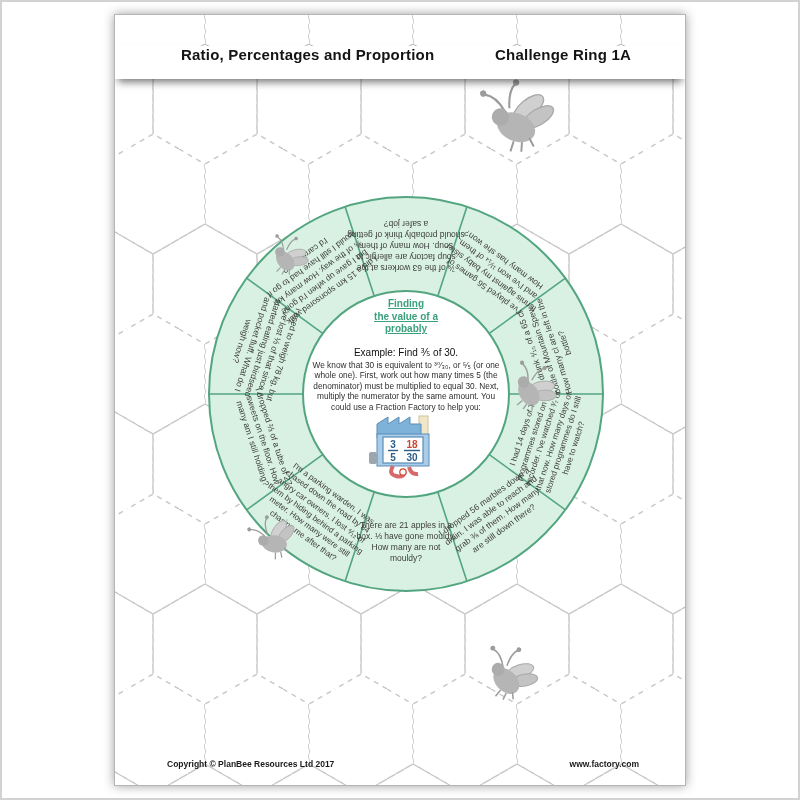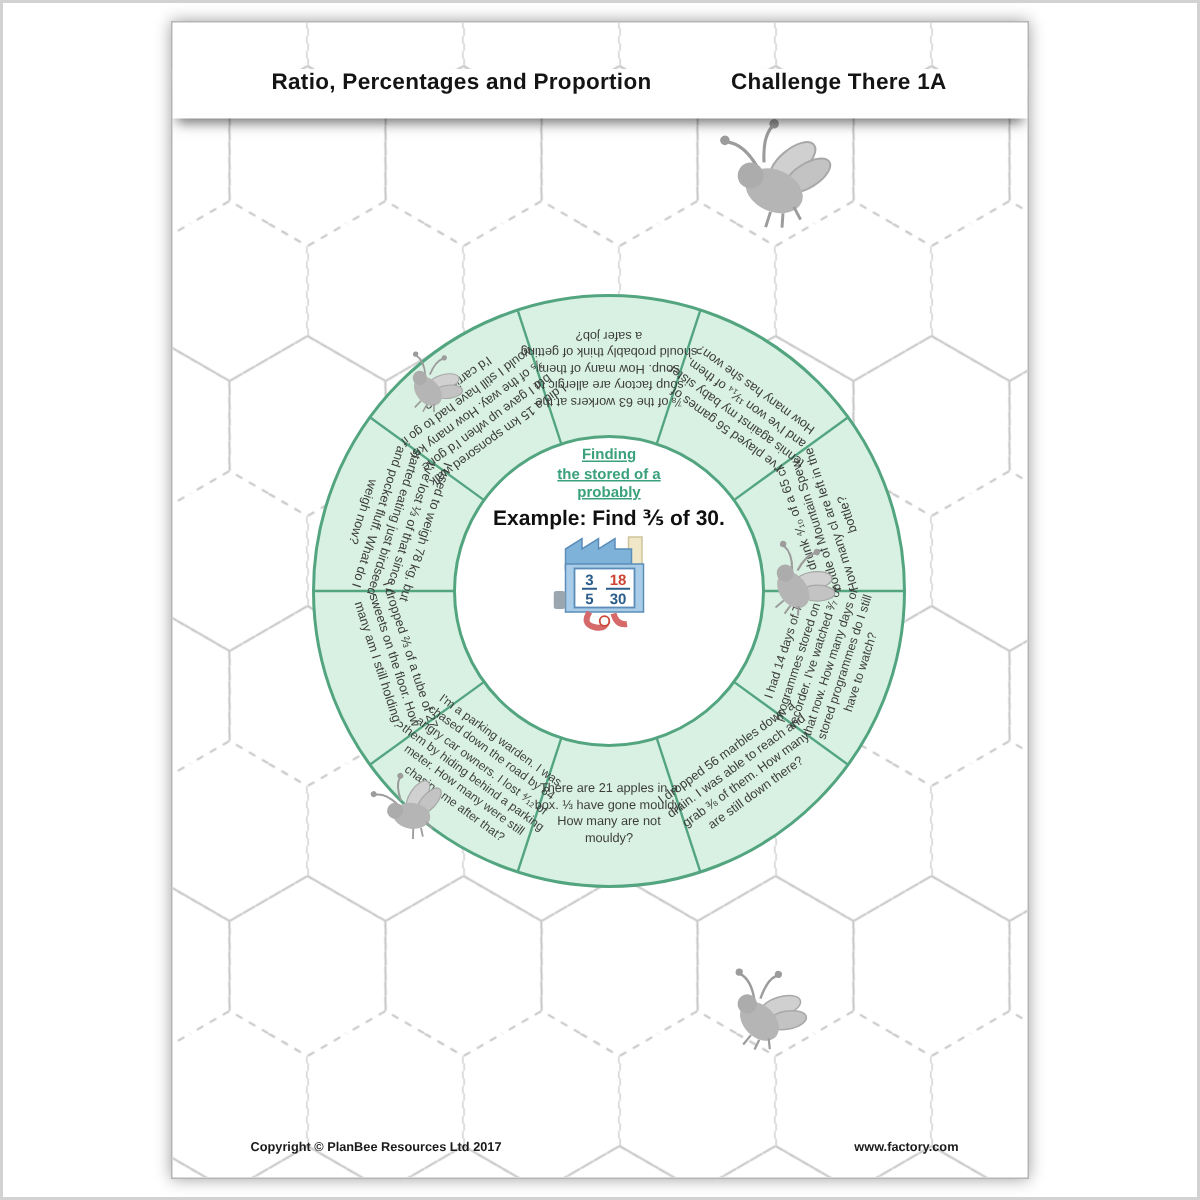--- a/index.html
+++ b/index.html
@@ -47,21 +47,21 @@
   .s8{left:62px; top:159px;transform:translate(-50%,-50%) rotate(108deg);width:112px;}
   .s9{left:117px;top:84px; transform:translate(-50%,-50%) rotate(144deg);width:114px;}
   
   .center-box{
     position:absolute;left:205px;top:205px;width:194px;height:198px;
     transform:translate(-50%,-50%);display:flex;flex-direction:column;align-items:center;
     text-align:center;z-index:4;
   }
   .c-title{color:#3aa17c;font-size:10px;font-weight:bold;line-height:1.25;margin-top:3px;}
   .c-title div{text-decoration:underline;}
-  .c-example{font-size:14px;font-weight:bold;color:#101010;margin-top:1px;}
+  .c-example{font-size:10px;font-weight:normal;color:#101010;margin-top:11px;}
   .c-body{font-size:8.3px;line-height:1.27;color:#2e2e2e;margin-top:2px;width:194px;}
   .c-bottom{display:flex;align-items:center;margin-top:2px;gap:7px;}
   .equations{text-align:left;font-size:10.5px;font-weight:bold;color:#101010;line-height:1.55;}
   .eq-conclusion{text-decoration:underline;}
   
   .bee{position:absolute;z-index:4;}
   .bee1{left:355px;top:62px;width:90px;height:90px;transform:rotate(-12deg);}
   .bee2{left:385px;top:345px;width:60px;height:60px;transform:rotate(20deg);}
   .bee3{left:130px;top:498px;width:56px;height:56px;transform:rotate(-28deg);}
   .bee4{left:146px;top:218px;width:50px;height:50px;transform:rotate(14deg);}
@@ -94,21 +94,21 @@
         <path d="M52,-15 L103.9,15 L103.9,75 L52,105 L0.1,75 L0.1,15 Z" fill="none" stroke="#c6c6c6" stroke-width="1.4" stroke-dasharray="5,5"></path>
         <path d="M0,75 L51.9,105 L51.9,165 L0,195 L-51.9,165 L-51.9,105 Z" fill="none" stroke="#c6c6c6" stroke-width="1.4" stroke-dasharray="5,5"></path>
         <path d="M104,75 L155.9,105 L155.9,165 L104,195 L52.1,165 L52.1,105 Z" fill="none" stroke="#c6c6c6" stroke-width="1.4" stroke-dasharray="5,5"></path>
       </pattern>
     </defs>
     <rect x="0" y="0" width="570" height="770" fill="#hex" style="fill:url(#hexpat)"></rect>
   </svg>
 
   <div class="header">
     <span class="h-title">Ratio, Percentages and Proportion</span>
-    <span class="h-badge">Challenge There 1A</span>
+    <span class="h-badge">Challenge Ring 1A</span>
   </div>
 
   <div class="ring">
     <svg class="ring-svg" width="410" height="410" viewBox="0 0 410 410">
       <circle cx="205" cy="205" r="197" fill="#d9f1e2" stroke="#53a580" stroke-width="2"></circle>
       <g stroke="#53a580" stroke-width="1.6">
         <line x1="236.8" y1="107.0" x2="265.9" y2="17.7"></line>
         <line x1="288.3" y1="144.4" x2="364.4" y2="89.2"></line>
         <line x1="308" y1="205" x2="402" y2="205"></line>
         <line x1="288.3" y1="265.6" x2="364.4" y2="320.8"></line>
@@ -129,24 +129,25 @@
     <div class="seg s4">I dropped 56 marbles down a drain. I was able to reach and grab ⅜ of them. How many are still down there?</div>
     <div class="seg s5">There are 21 apples in a box. ⅓ have gone mouldy. How many are not mouldy?</div>
     <div class="seg s6">I'm a parking warden. I was chased down the road by 84 angry car owners. I lost ⁴⁄₁₂ of them by hiding behind a parking meter. How many were still chasing me after that?</div>
     <div class="seg s7">I dropped ⅔ of a tube of 27 sweets on the floor. How many am I still holding?</div>
     <div class="seg s8">I used to weigh 78 kg, but I've lost ⅓ of that since I started eating just birdseed and pocket fluff. What do I weigh now?</div>
     <div class="seg s9">I did a 15 km sponsored walk, but I gave up when I'd gone ⅗ of the way. How many km would I still have had to go if I'd carried on?</div>
 
     <div class="center-box">
       <div class="c-title">
         <div>Finding</div>
-        <div>the stored of a</div>
+        <div>the value of a</div>
         <div>probably</div>
       </div>
       <div class="c-example">Example: Find ⅗ of 30.</div>
+      <div class="c-body">We know that 30 is equivalent to ³⁰⁄₃₀, or ⁵⁄₅ (or one whole one). First, work out how many times 5 (the denominator) must be multiplied to equal 30. Next, multiply the numerator by the same amount. You could use a Fraction Factory to help you:</div>
       <div class="c-bottom">
         <svg width="74" height="66" viewBox="0 0 74 66">
           <rect x="50" y="2" width="9" height="20" fill="#efe7c7" stroke="#cfc49a" stroke-width="1"></rect>
           <path d="M8,24 L8,10 L19,3 L19,10 L30,3 L30,10 L41,3 L41,10 L52,10 L52,24 Z" fill="#7fb2d9" stroke="#5b8db8" stroke-width="1"></path>
           <rect x="8" y="20" width="52" height="32" fill="#a9cde8" stroke="#5b8db8" stroke-width="1"></rect>
           <rect x="14" y="23" width="40" height="26" fill="#ffffff" stroke="#5b8db8" stroke-width="1.2"></rect>
           <text x="24" y="34" font-size="10" font-weight="bold" fill="#2b5d8a" text-anchor="middle">3</text>
           <line x1="19" y1="36.5" x2="29" y2="36.5" stroke="#2b5d8a" stroke-width="1.4"></line>
           <text x="24" y="46.5" font-size="10" font-weight="bold" fill="#2b5d8a" text-anchor="middle">5</text>
           <text x="43" y="34" font-size="10" font-weight="bold" fill="#cc4433" text-anchor="middle">18</text>

